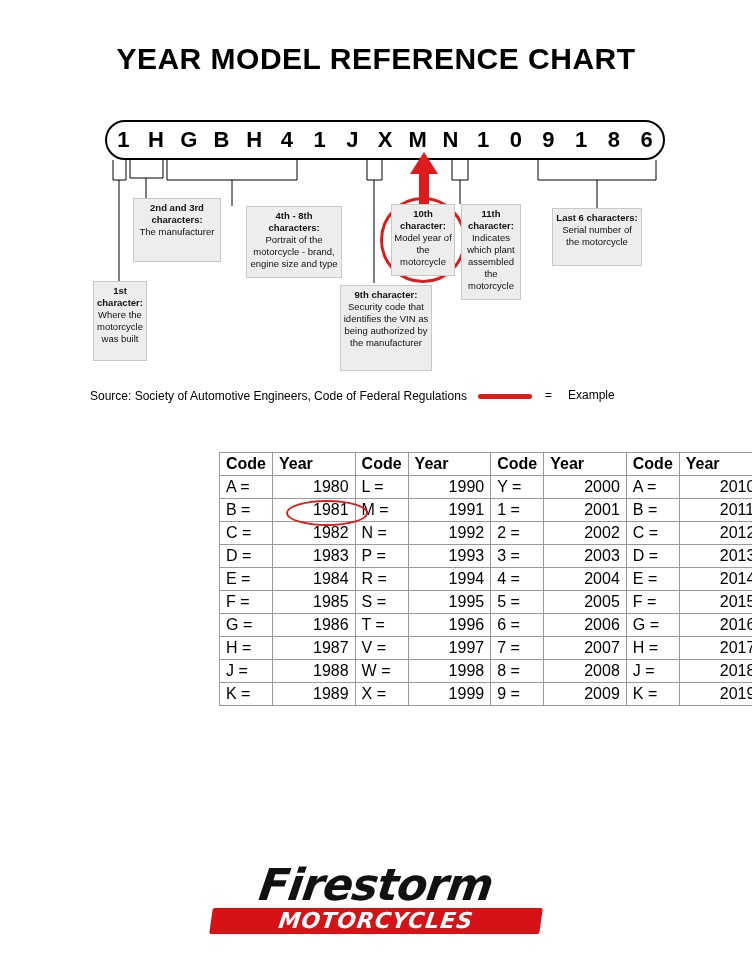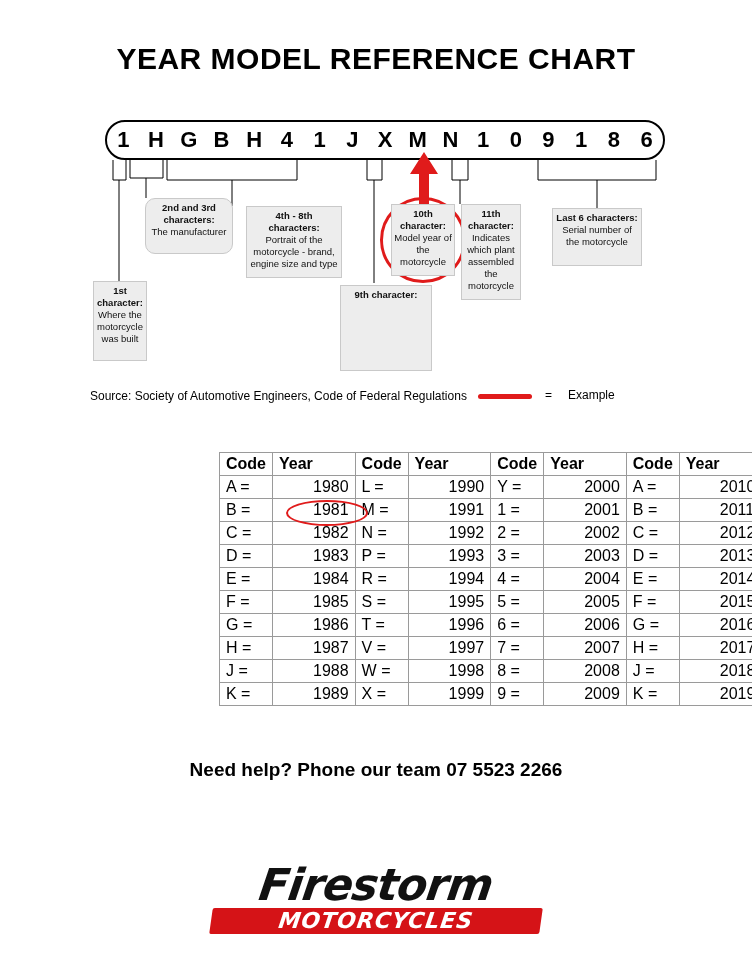--- a/index.html
+++ b/index.html
@@ -235,32 +235,33 @@
 <div class="red-ellipse" style="top:197px; left:380px; width:86px; height:86px;"></div>
 <svg class="red-arrow" width="40" height="68" style="top:152px; left:404px;">
   <polygon points="20,0 34,22 25,22 25,66 15,66 15,22 6,22" fill="#e01b1b"></polygon>
 </svg>
 
 <div class="callout" style="top:281px; left:93px; width:54px; height:80px;">
   <b>1st character:</b><br>
   <span>Where the motorcycle was built</span>
 </div>
 
-<div class="callout" style="top:198px; left:145px; width:88px; height:56px;border-radius:10px;">
+<div class="callout" style="top:198px; left:133px; width:88px; height:64px;">
   <b>2nd and 3rd characters:</b><br>
   <span>The manufacturer</span>
 </div>
 
 <div class="callout" style="top:206px; left:246px; width:96px; height:72px;">
   <b>4th - 8th characters:</b><br>
   <span>Portrait of the motorcycle - brand, engine size and type</span>
 </div>
 
 <div class="callout" style="top:285px; left:340px; width:92px; height:86px;">
   <b>9th character:</b><br>
+  <span>Security code that identifies the VIN as being authorized by the manufacturer</span>
 </div>
 
 <div class="callout" style="top:204px; left:391px; width:64px; height:72px;">
   <b>10th character:</b><br>
   <span>Model year of the motorcycle</span>
 </div>
 
 <div class="callout" style="top:204px; left:461px; width:60px; height:96px;">
   <b>11th character:</b><br>
   <span>Indicates which plant assembled the motorcycle</span>
@@ -390,19 +391,18 @@
         <td class="year">2009</td>
         <td>K =</td>
         <td class="year">2019</td>
       </tr>
     </tbody>
   </table>
 </div>
 <div class="table-red-ellipse"></div>
 
 <div class="help-block">
-  <div>Need help?  Phone our team 07 5523 2266</div>
 </div>
 
 <div class="logo">
   <div class="logo-top">Firestorm</div>
   <div class="logo-bottom">MOTORCYCLES</div>
 </div>
 
 </body></html>

